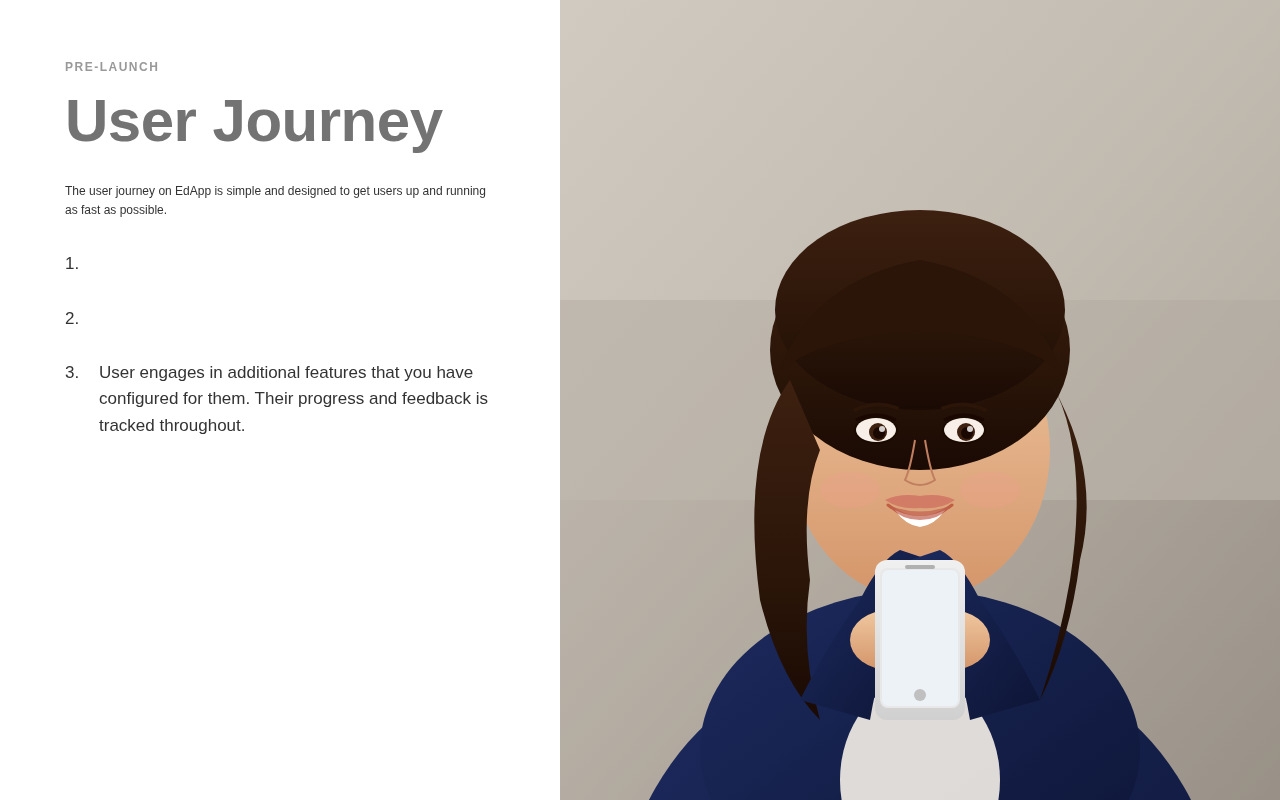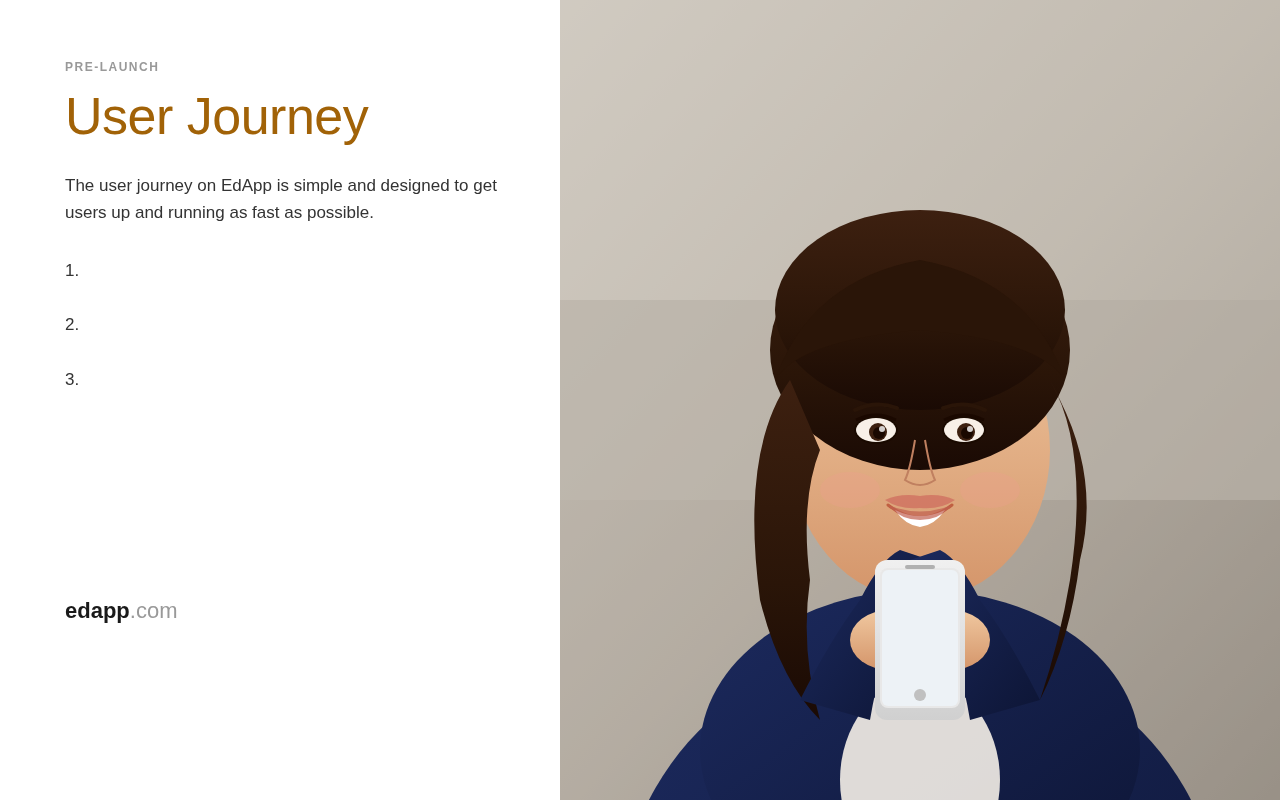--- a/index.html
+++ b/index.html
@@ -35,30 +35,30 @@
     .pre-launch-label {
       font-size: 12px;
       font-weight: 600;
       letter-spacing: 1.5px;
       color: #999999;
       text-transform: uppercase;
       margin-bottom: 14px;
     }
 
     .main-title {
-      font-size: 52px;
-      font-weight: 400;
-      color: #a16207;
+      font-size: 60px;
+      font-weight: 700;
+      color: #737373;
       line-height: 1.1;
       margin-bottom: 28px;
       letter-spacing: -0.5px;
     }
 
     .intro-text {
-      font-size: 17px;
+      font-size: 12px;
       color: #333333;
       line-height: 1.55;
       margin-bottom: 32px;
       max-width: 440px;
     }
 
     .numbered-list {
       list-style: none;
       padding: 0;
     }
@@ -160,29 +160,25 @@
 
     <ol class="numbered-list">
       <li>
         <span class="list-number">1.</span>
       </li>
       <li>
         <span class="list-number">2.</span>
       </li>
       <li>
         <span class="list-number">3.</span>
+        <span class="list-text">User engages in additional features that you have configured for them. Their progress and feedback is tracked throughout.</span>
       </li>
     </ol>
   </div>
 
-  <div class="footer-logo">
-    <span class="logo-text">
-      <span class="ed">ed</span><span class="app">app</span><span class="dot-com">.com</span>
-    </span>
-  </div>
 </div>
 
 <div class="right-panel">
   <div class="photo-bg"></div>
 
   <svg class="person-svg" viewBox="0 0 720 800" xmlns="http://www.w3.org/2000/svg" preserveAspectRatio="xMidYMid slice">
 
     <defs>
       <linearGradient id="bgGrad" x1="0%" y1="0%" x2="100%" y2="100%">
         <stop offset="0%" style="stop-color:#d5cfc6;stop-opacity:1"></stop>

